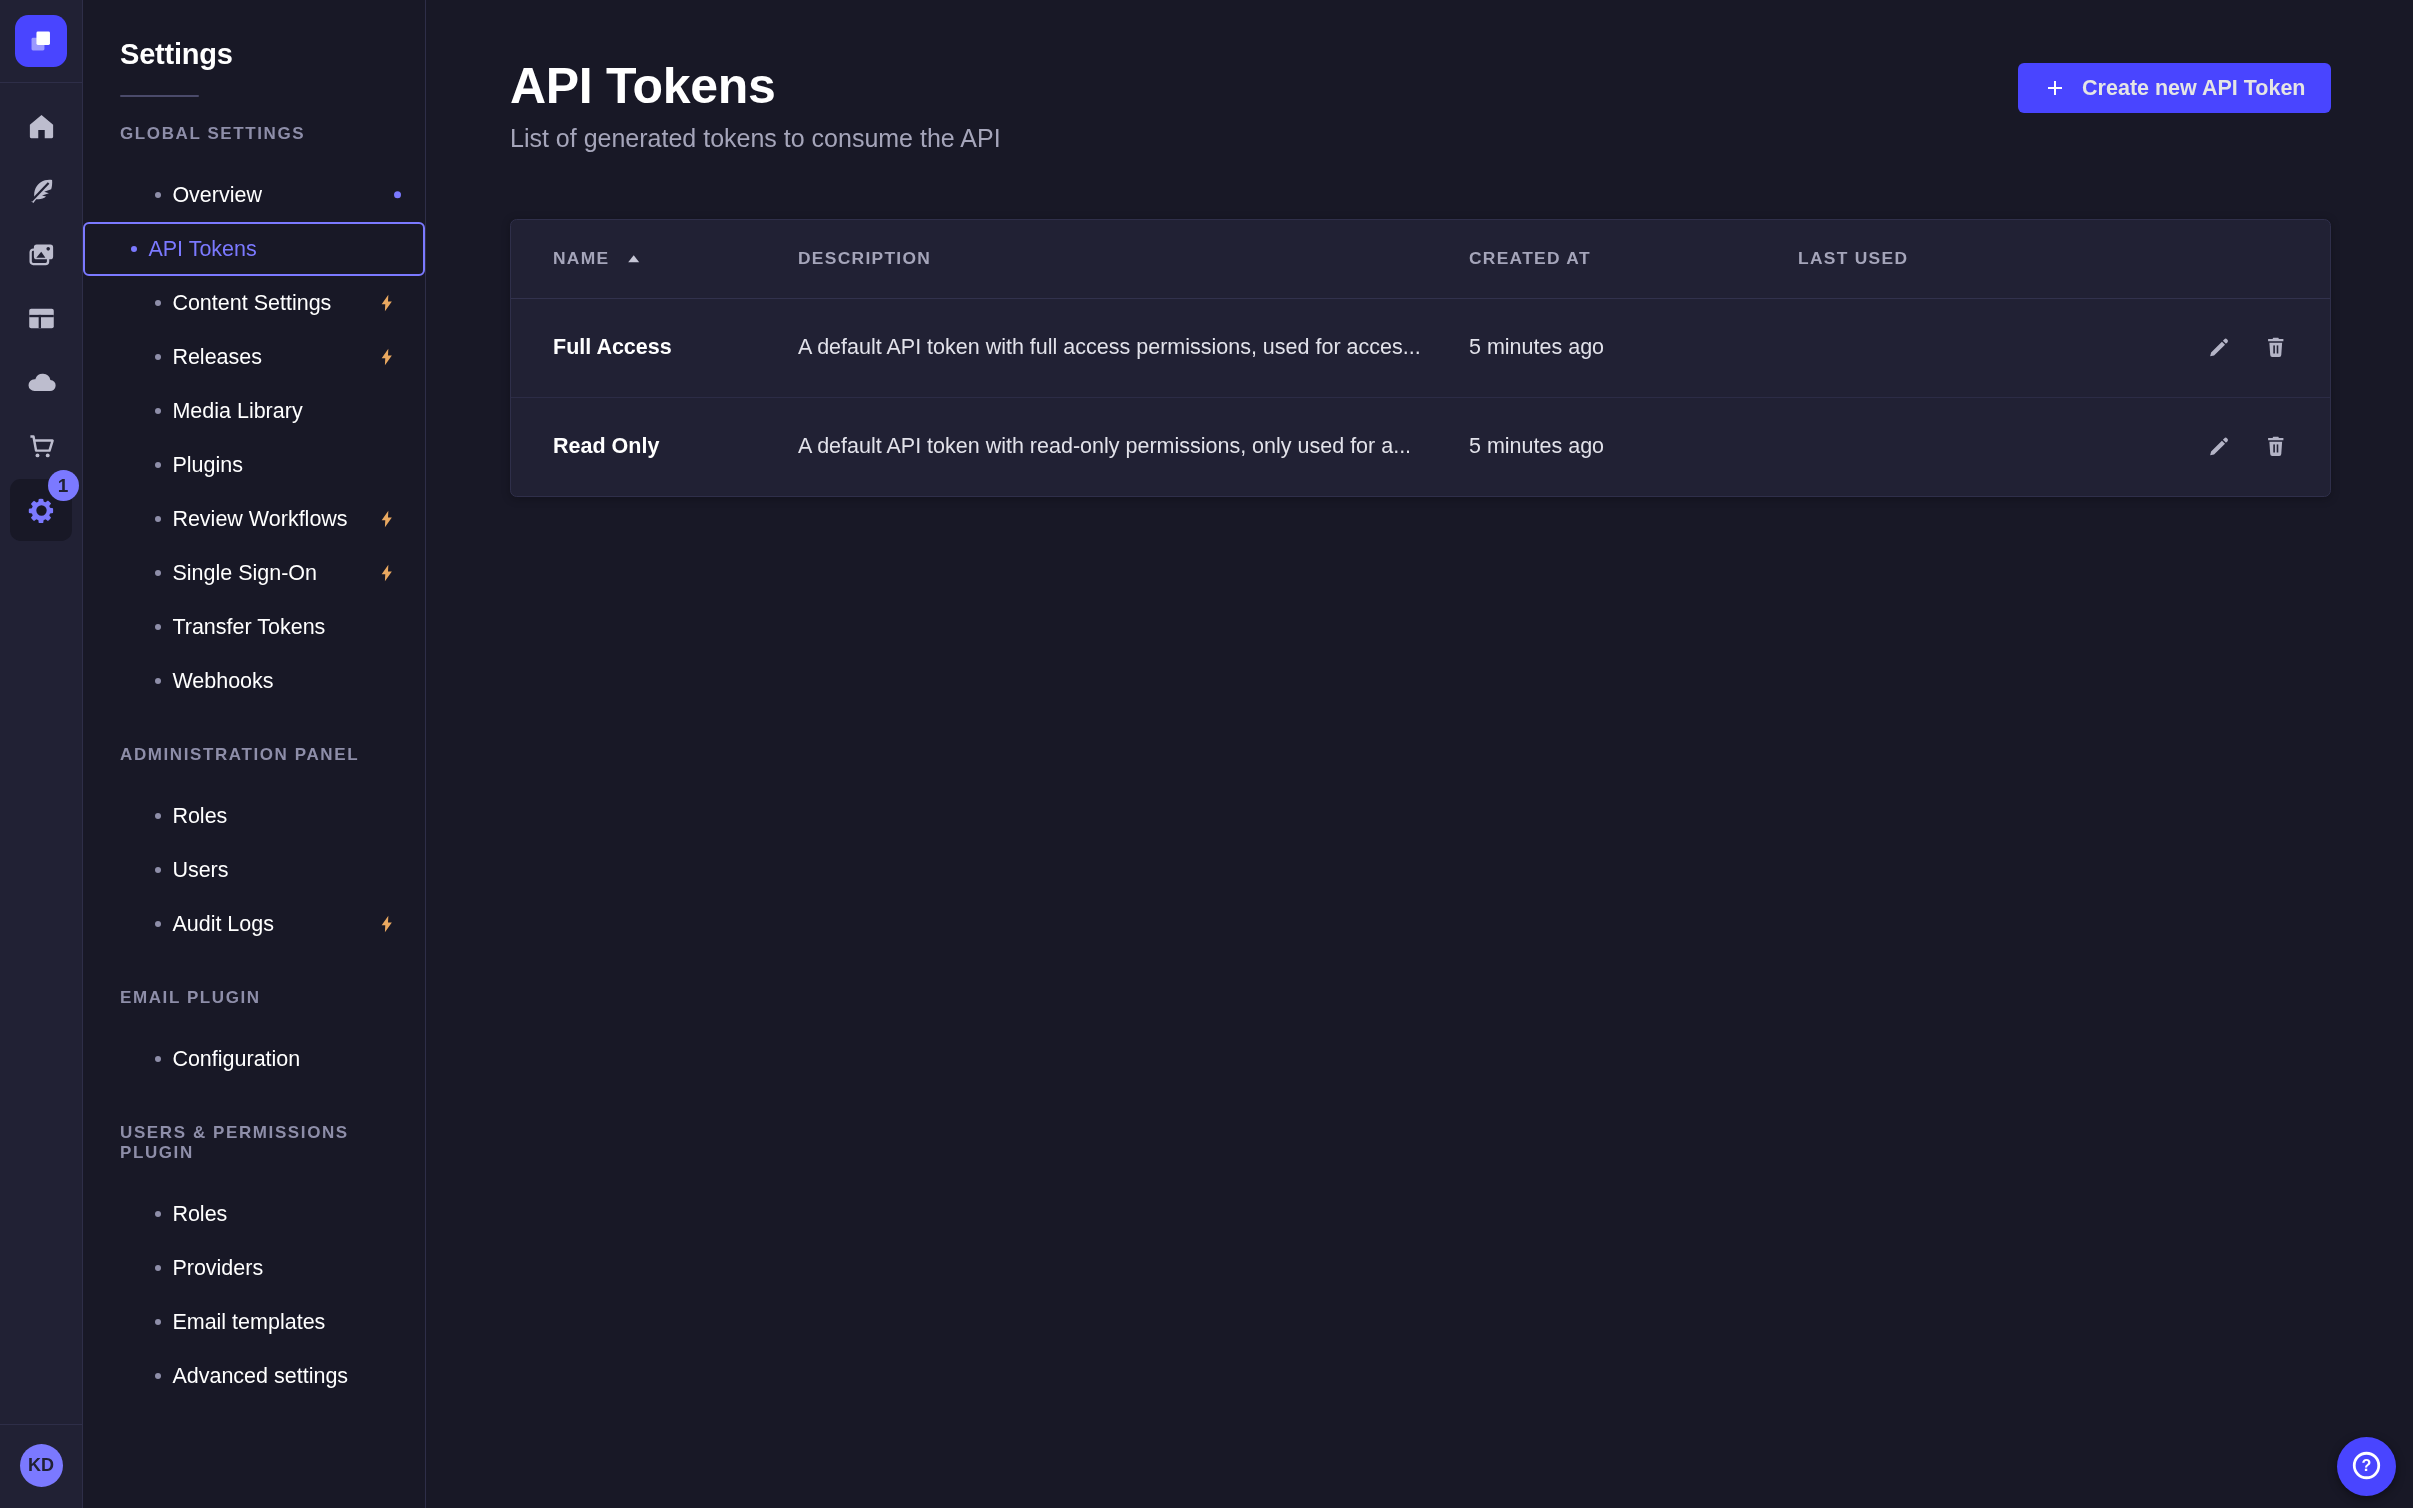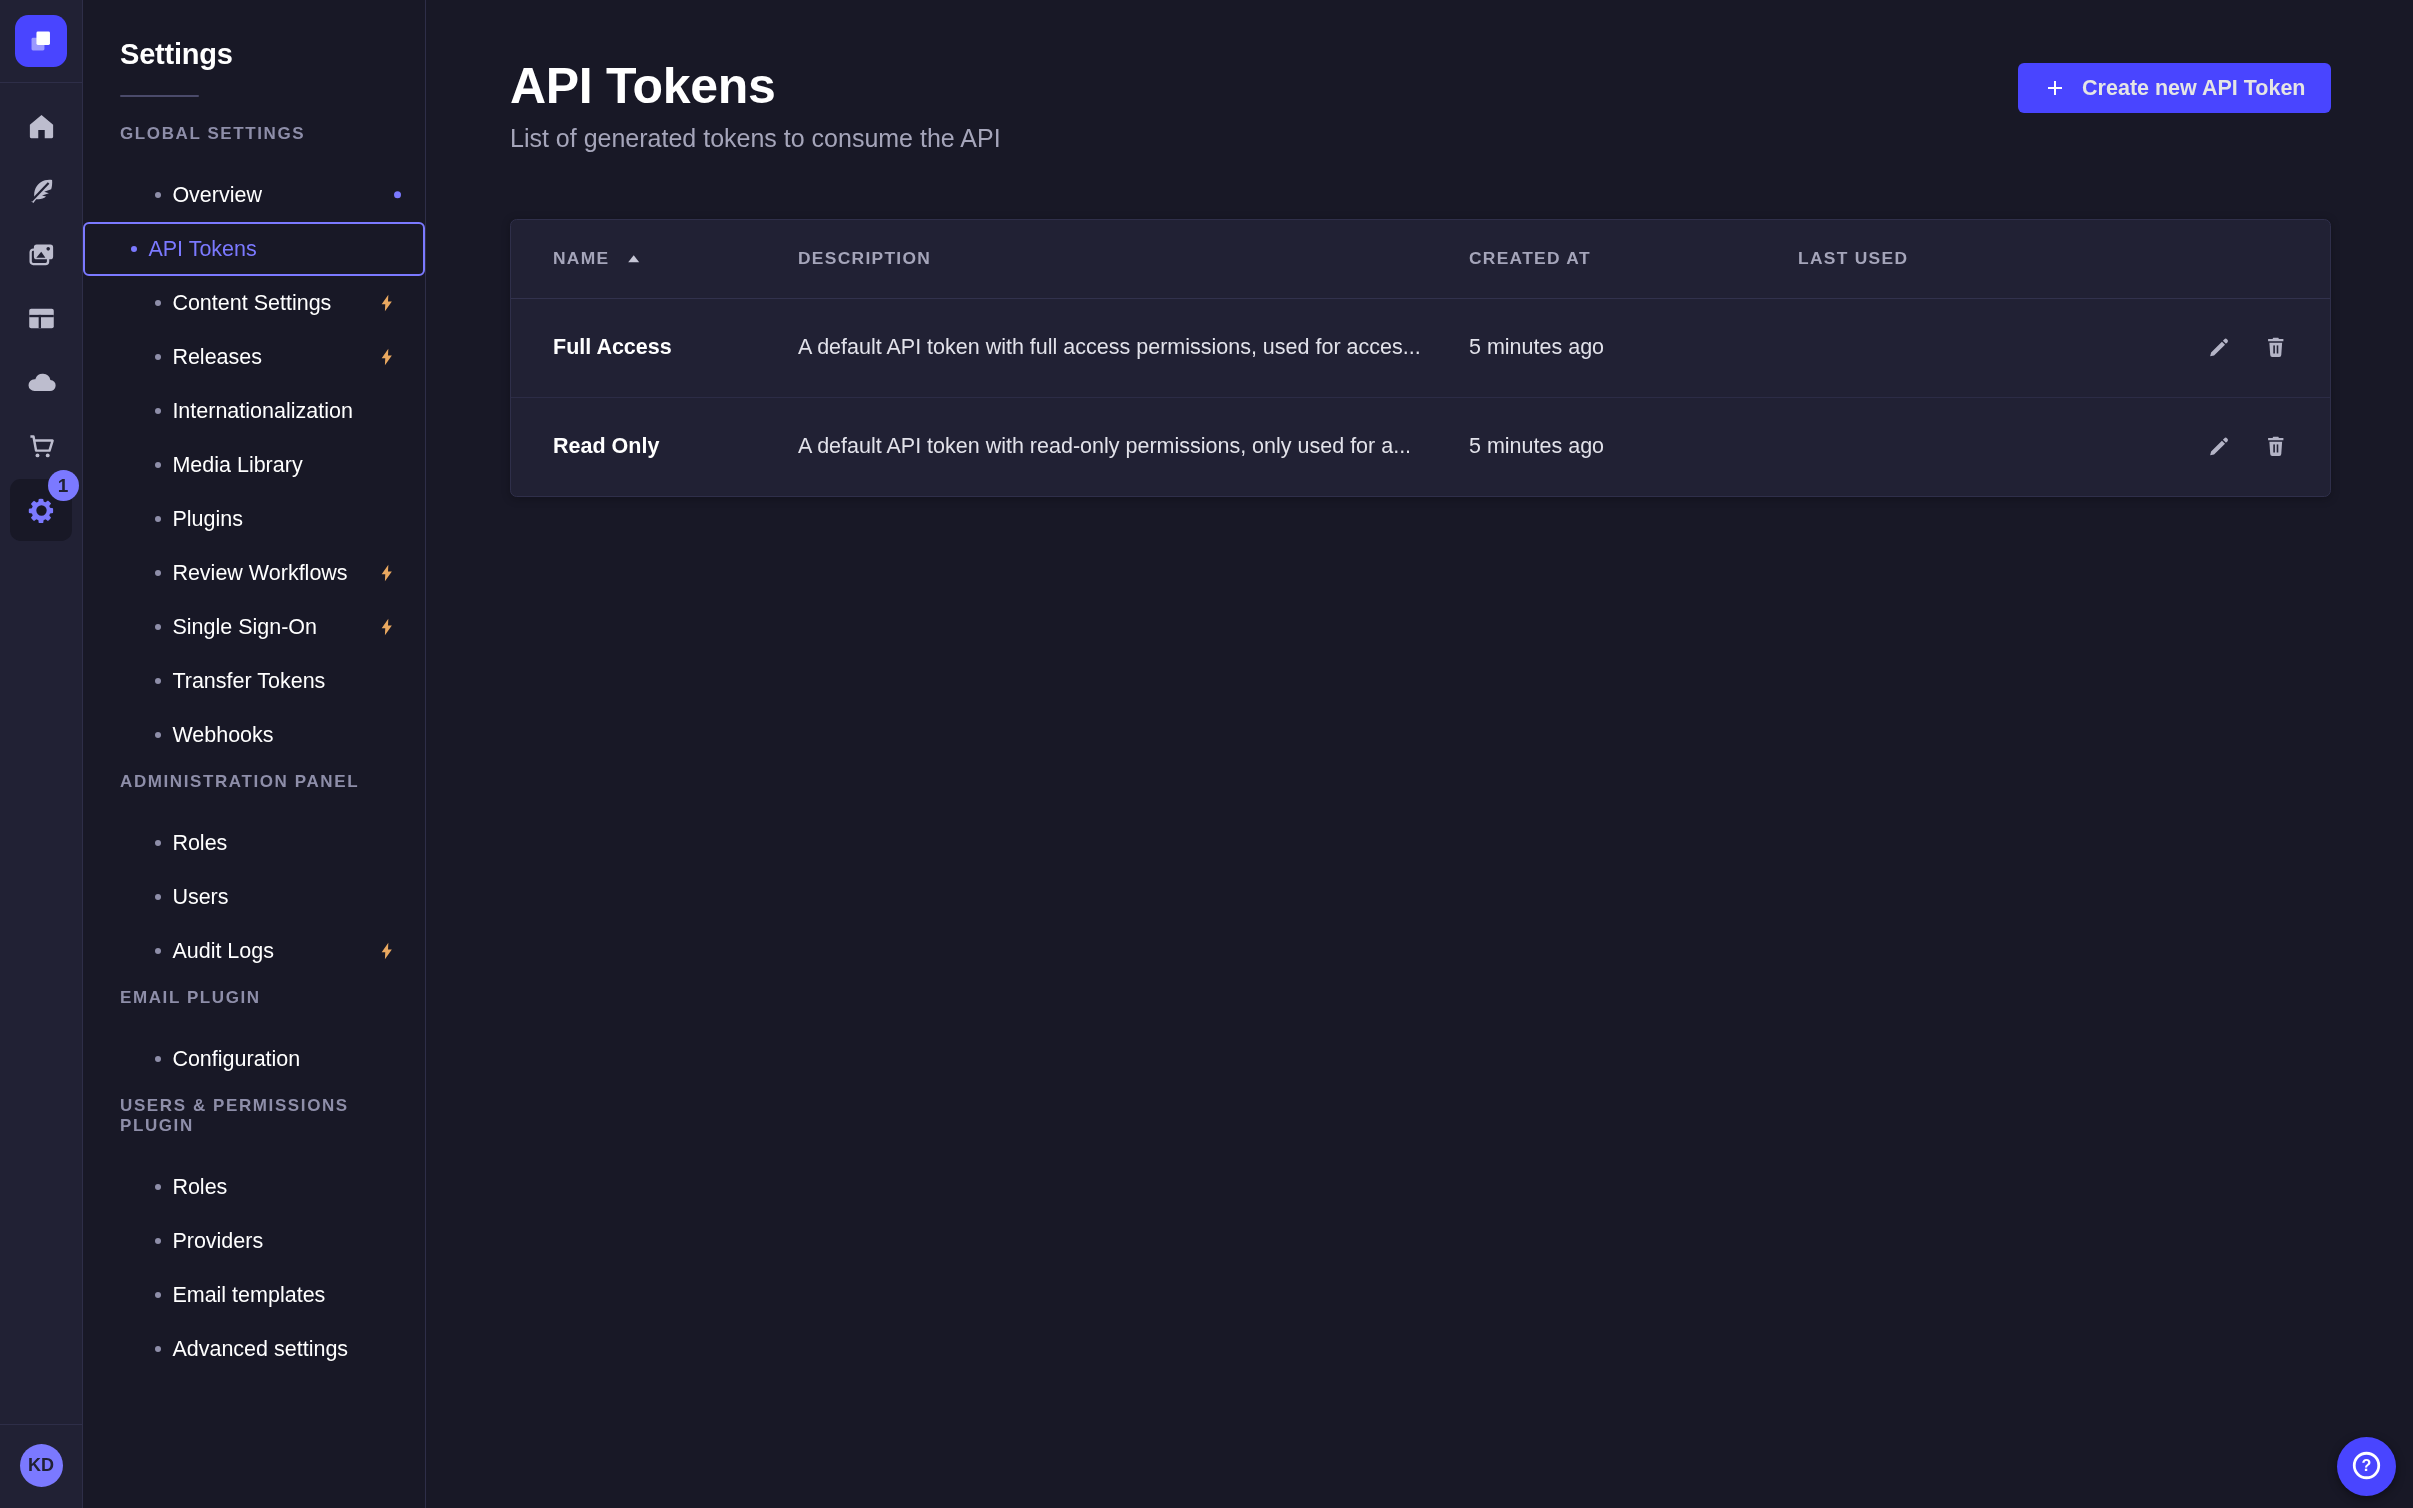--- a/index.html
+++ b/index.html
@@ -21,21 +21,21 @@
   .ibar-item.active::before{content:'';position:absolute;inset:-14.7px;background:#181826;border-radius:10.7px;}
   .ibar-item.active svg{fill:#7b79ff;}
   .ibar-badge{position:absolute;top:-24px;right:-21.5px;width:31px;height:31px;border-radius:50%;background:#7b79ff;color:#212134;font-size:19px;font-weight:700;display:flex;align-items:center;justify-content:center;z-index:2;}
   .iconbar-bottom{position:absolute;bottom:0;left:0;right:0;border-top:0.7px solid #2e2e48;}
   .avatar{width:43px;height:43px;border-radius:50%;background:#7b79ff;color:#212134;font-weight:600;font-size:18px;margin:19.4px auto 21px;display:flex;align-items:center;justify-content:center;cursor:pointer;}
 
   
   .subnav{width:343px;flex-shrink:0;background:#181826;border-right:0.7px solid #2e2e48;padding-top:38px;box-sizing:border-box;}
   .subnav-title{margin:0 0 0 37px;font-size:29px;font-weight:700;color:#ffffff;letter-spacing:-0.2px;}
   .subnav-rule{width:79px;height:2px;background:#4a4a6a;border-radius:1.3px;margin:24px 0 0 37px;}
-  .nav-section{margin-top:10px;}
+  .nav-section{margin-top:37px;}
   .nav-section:first-child{margin-top:27px;}
   .section-label{margin:0 0 24px 37px;font-size:17px;font-weight:600;letter-spacing:1.6px;color:#8e8ea9;}
   .nav-item{height:54px;display:flex;align-items:center;padding-left:72px;box-sizing:border-box;position:relative;cursor:pointer;}
   .bullet{width:6px;height:6px;border-radius:50%;background:#8e8ea9;margin-right:11.4px;flex-shrink:0;}
   .nav-label{font-size:21.5px;color:#ffffff;}
   .nav-item.active{border:2.7px solid #7b79ff;border-radius:6px;padding-left:46px;}
   .nav-item.active .bullet{background:#7b79ff;}
   .nav-item.active .nav-label{color:#7b79ff;}
   .bolt{position:absolute;left:294px;top:50%;transform:translateY(-50%);width:20px;height:20px;}
   .bolt svg{width:20px;height:20px;fill:#e9a860;}
@@ -150,24 +150,20 @@
             <span class="bolt"><svg viewBox="0 0 24 24">
                 <path d="M13.6 2 5.6 13.4h4.3L9.5 22l8.3-11.8h-4.6L13.6 2Z"></path>
               </svg></span>
           </div>
           <div class="nav-item">
             <span class="bullet"></span>
             <span class="nav-label">Releases</span>
             <span class="bolt"><svg viewBox="0 0 24 24">
                 <path d="M13.6 2 5.6 13.4h4.3L9.5 22l8.3-11.8h-4.6L13.6 2Z"></path>
               </svg></span>
-          </div>
-          <div class="nav-item">
-            <span class="bullet"></span>
-            <span class="nav-label">Internationalization</span>
           </div>
           <div class="nav-item">
             <span class="bullet"></span>
             <span class="nav-label">Media Library</span>
           </div>
           <div class="nav-item">
             <span class="bullet"></span>
             <span class="nav-label">Plugins</span>
           </div>
           <div class="nav-item">

